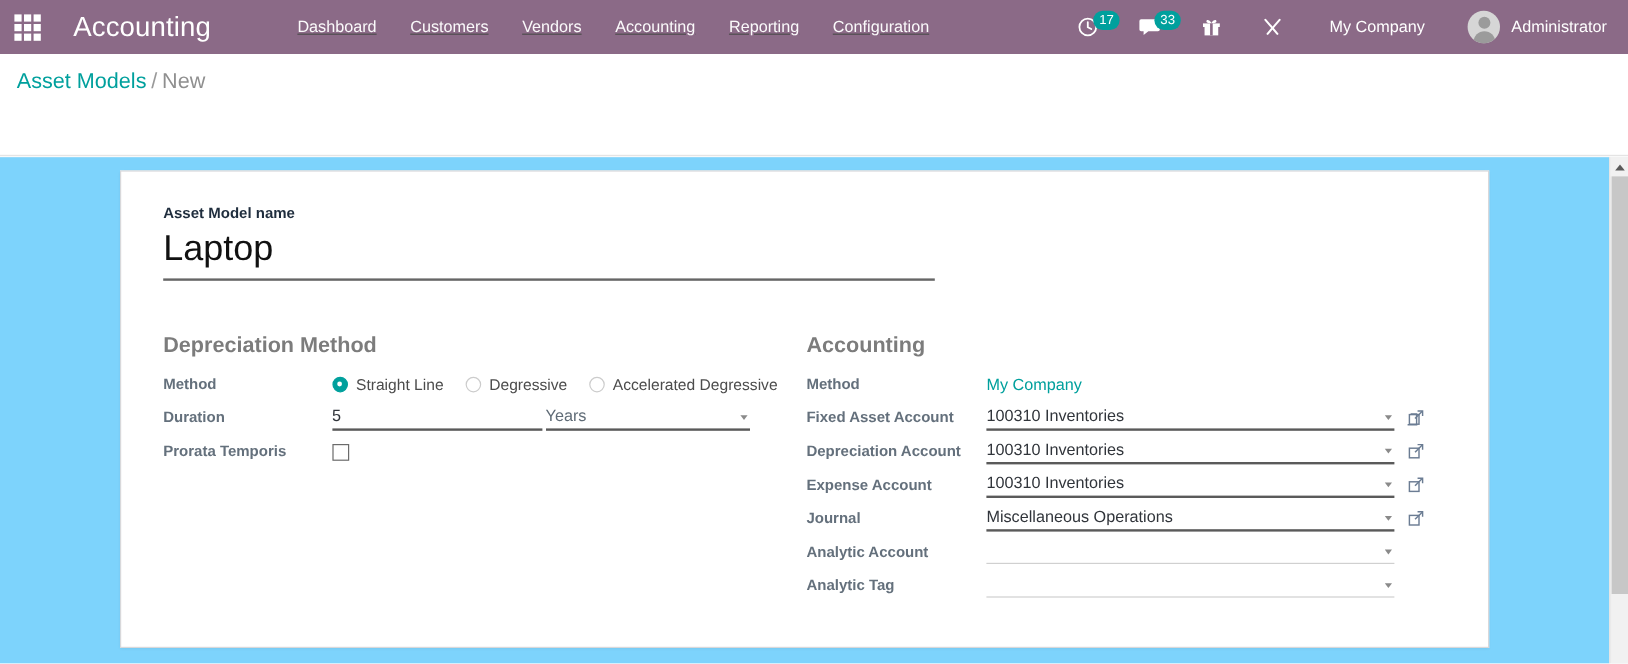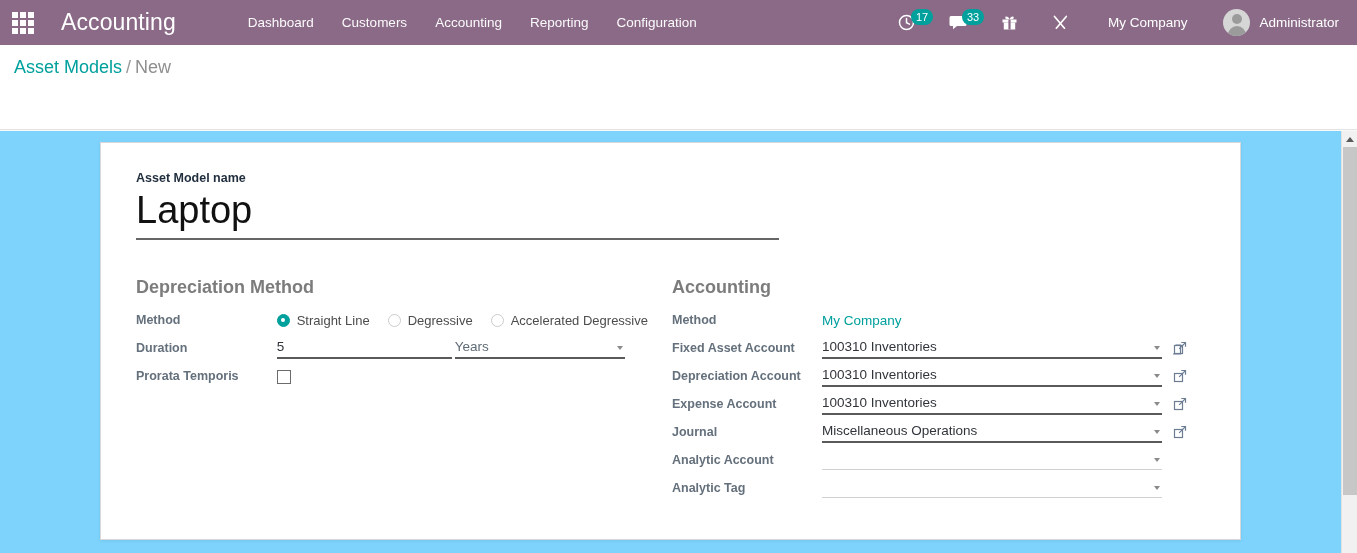--- a/index.html
+++ b/index.html
@@ -58,20 +58,21 @@
     margin-left: 15px;
     letter-spacing: .1px;
     white-space: nowrap;
     cursor: pointer;
   }
   .navmenu {
     display: flex;
     align-items: center;
     margin-left: 58px;
     gap: 0px;
+    text-decoration: underline;
   }
   .navmenu a {
     color: #ffffff;
     text-decoration: none;
     font-size: 13.5px;
     padding: 0 14px;
     line-height: 45px;
     white-space: nowrap;
     cursor: pointer;
     opacity: .97;
@@ -245,21 +246,21 @@
     display: block;
     margin-bottom: 4px;
   }
   .title-input {
     display: block;
     width: 643px;
     border: none;
     border-bottom: 2px solid #666666;
     outline: none;
     font-family: "Liberation Sans", sans-serif;
-    font-size: 38px;
+    font-size: 30px;
     color: #111111;
     padding: 0 0 6px 0;
     background: transparent;
     line-height: 37px;
   }
 
   .group-wrap {
     position: absolute;
     top: 132px;
     left: 0;
@@ -469,20 +470,21 @@
           <i></i>
           <i></i>
       </span>
     </div>
 
     <div class="brand">Accounting</div>
 
     <nav class="navmenu">
       <a>Dashboard</a>
       <a>Customers</a>
+      <a>Vendors</a>
       <a>Accounting</a>
       <a>Reporting</a>
       <a>Configuration</a>
     </nav>
 
     <div class="navright">
 
       <div class="nav-icon-wrap">
         <svg width="17" height="17" viewBox="0 0 17 17">
           <circle cx="8.5" cy="8.5" r="7" fill="none" stroke="#ffffff" stroke-width="1.5"></circle>

